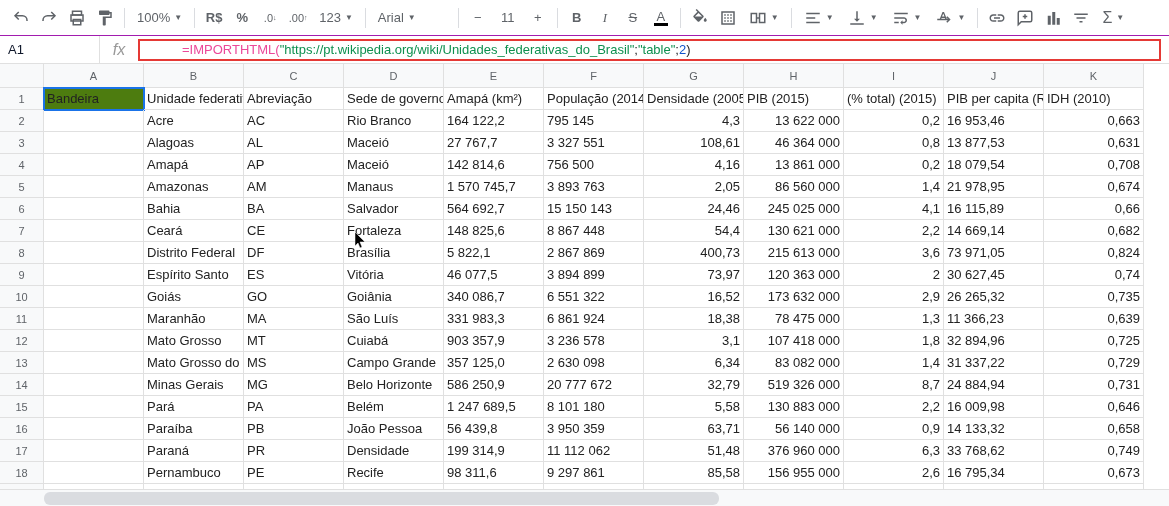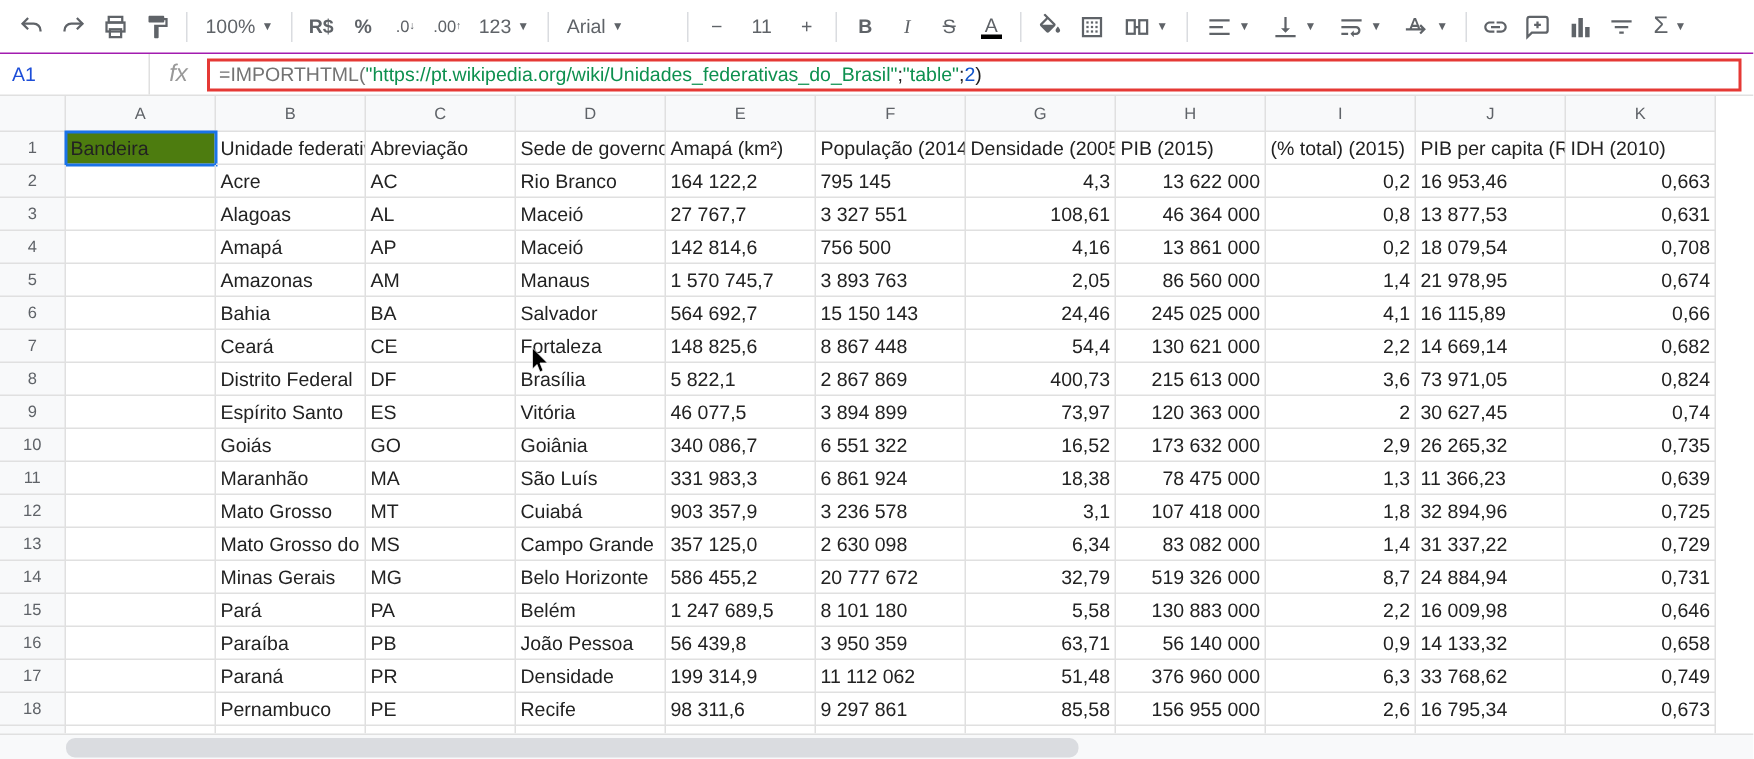--- a/index.html
+++ b/index.html
@@ -8,24 +8,24 @@
   .toolbar { display: flex; align-items: center; height: 36px; padding: 0 8px; border-bottom: 1px solid #a21caf; gap: 2px; }
   .tb-btn { width: 26px; height: 26px; display: flex; align-items: center; justify-content: center; color: #5f6368; cursor: pointer; border-radius: 2px; }
   .tb-sep { width: 1px; height: 20px; background: #dadce0; margin: 0 4px; }
   .tb-dd { display: flex; align-items: center; height: 26px; padding: 0 6px; color: #5f6368; cursor: pointer; gap: 4px; font-size: 13px; }
   .tb-font { min-width: 80px; }
   .tb-size { min-width: 30px; justify-content: center; }
   .tri { font-size: 8px; color: #5f6368; }
   .icon-svg { width: 18px; height: 18px; }
   
   .formula-row { display: flex; align-items: center; height: 28px; border-bottom: 1px solid #e0e0e0; }
-  .cell-ref { width: 100px; padding: 0 8px; font-size: 13px; color: #1d4ed8; border-right: 1px solid #e0e0e0; height: 100%; display: flex; align-items: center; }
+  .cell-ref { width: 100px; padding: 0 8px; font-size: 13px; color: #0f172a; border-right: 1px solid #e0e0e0; height: 100%; display: flex; align-items: center; }
   .fx-label { width: 38px; text-align: center; font-style: italic; color: #999; font-size: 16px; }
   .formula-box { flex: 1; height: 22px; border: 2px solid #e53935; display: flex; align-items: center; padding: 0 6px; font-size: 13px; margin-right: 8px; }
-  .f-func { color: #737373; }
+  .f-func { color: #ec4899; margin-left: 36px; }
   .f-str { color: #0d904f; }
   .f-num { color: #1155cc; }
   .f-pun { color: #222; }
   
   .sheet-area { position: relative; height: calc(506px - 36px - 28px - 17px); overflow: hidden; }
   .grid-wrap { display: grid; grid-template-columns: 44px repeat(11, 100px); }
   .col-hdr, .row-hdr, .corner { background: #f8f9fa; border-right: 1px solid #e0e0e0; border-bottom: 1px solid #e0e0e0; height: 22px; display: flex; align-items: center; justify-content: center; font-size: 11px; color: #5f6368; }
   .col-hdr { height: 24px; }
   .corner { height: 24px; }
   .row-hdr { justify-content: center; }
@@ -371,21 +371,21 @@
       <div class="cell num">6,34</div>
       <div class="cell num">83 082 000</div>
       <div class="cell num">1,4</div>
       <div class="cell">31 337,22</div>
       <div class="cell num">0,729</div>
       <div class="row-hdr">14</div>
       <div class="cell"></div>
       <div class="cell">Minas Gerais</div>
       <div class="cell">MG</div>
       <div class="cell">Belo Horizonte</div>
-      <div class="cell">586 455,2</div>
+      <div class="cell">586 250,9</div>
       <div class="cell">20 777 672</div>
       <div class="cell num">32,79</div>
       <div class="cell num">519 326 000</div>
       <div class="cell num">8,7</div>
       <div class="cell">24 884,94</div>
       <div class="cell num">0,731</div>
       <div class="row-hdr">15</div>
       <div class="cell"></div>
       <div class="cell">Pará</div>
       <div class="cell">PA</div>

